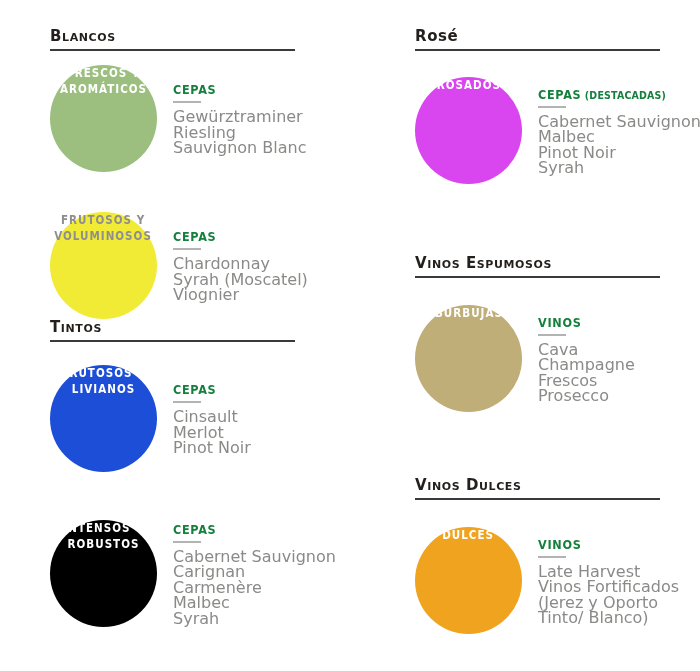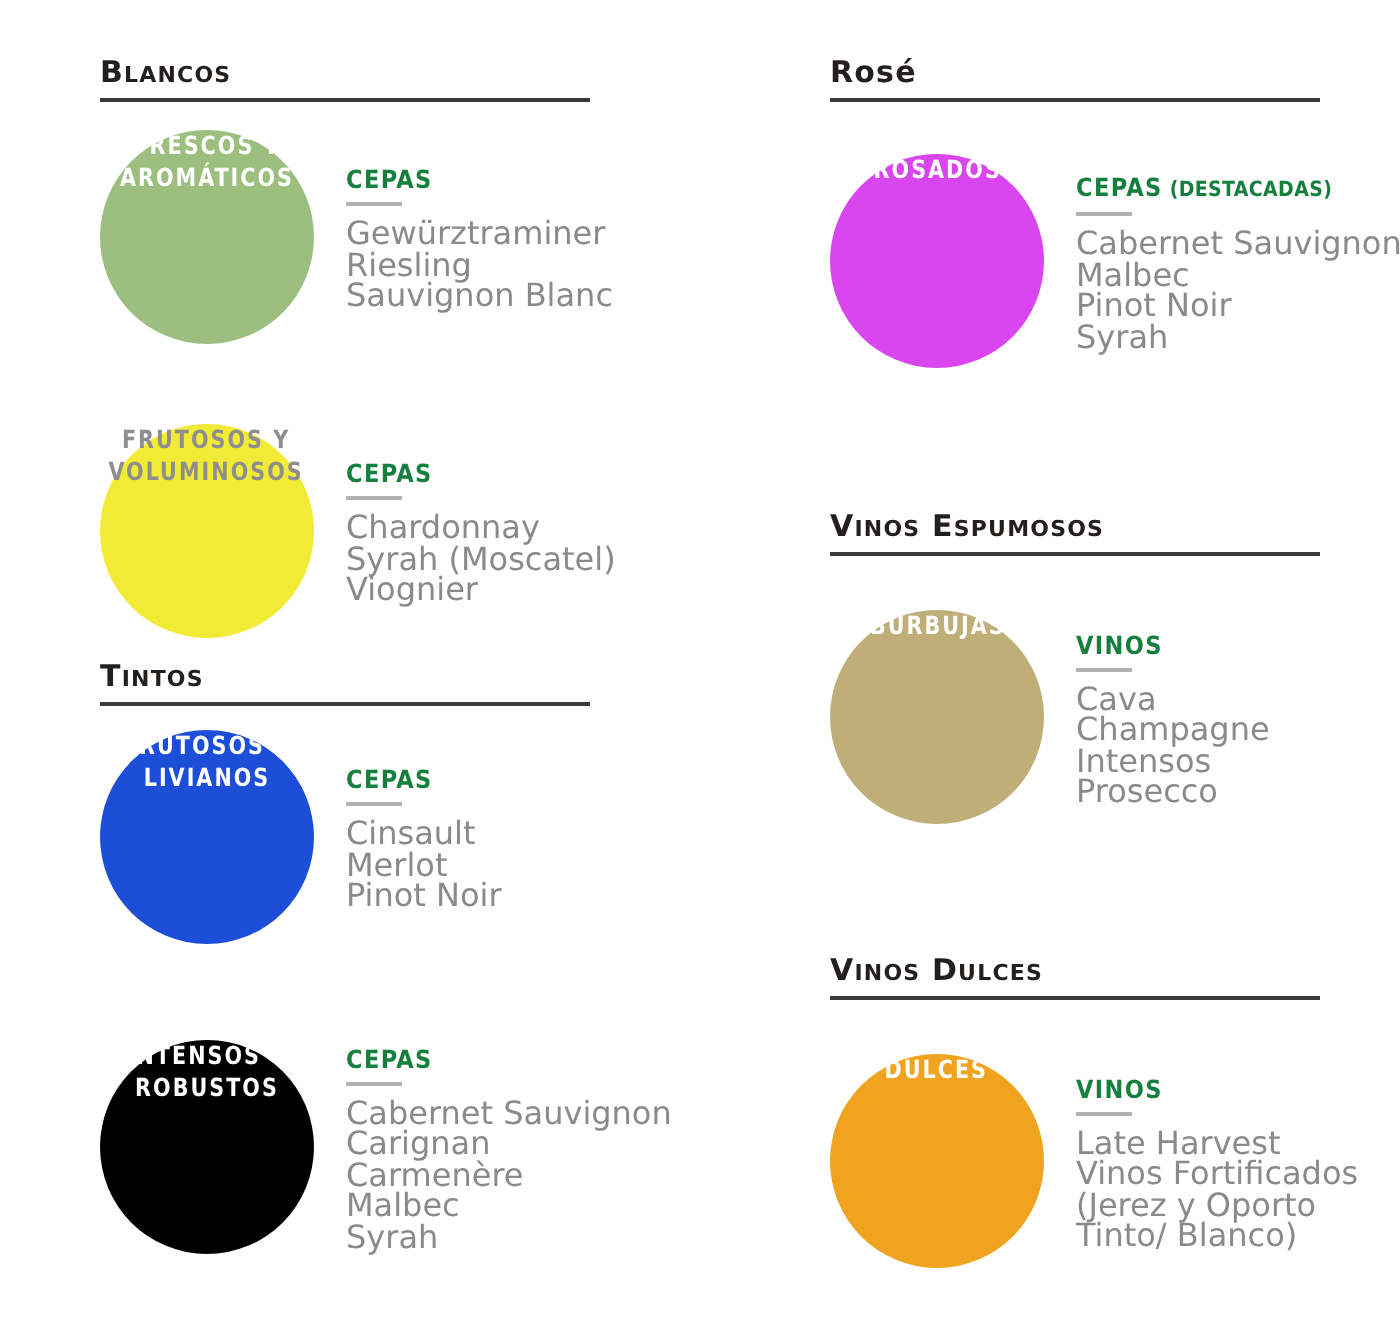--- a/index.html
+++ b/index.html
@@ -157,21 +157,21 @@
         <div class="details">
           <div class="details-label"><span>CEPAS</span></div>
           <div class="details-rule"></div>
           <ul class="details-list">
             <li>Chardonnay</li>
             <li>Syrah (Moscatel)</li>
             <li>Viognier</li>
           </ul>
         </div>
       </div>
-      <div class="section" style="top: 330px;">
+      <div class="section" style="top: 319px;">
         <div class="section-header">
           <div class="section-title">Tintos</div>
         </div>
       </div>
       <div class="group" style="top: 365px;">
         <div class="bubble" style="background: #1d4ed8;">
           <div class="bubble-label">Frutosos y Livianos</div>
         </div>
         <div class="details">
           <div class="details-label"><span>CEPAS</span></div>
@@ -229,21 +229,21 @@
       <div class="group" style="top: 305px;">
         <div class="bubble" style="background: rgb(191, 174, 119);">
           <div class="bubble-label">Burbujas</div>
         </div>
         <div class="details">
           <div class="details-label"><span>VINOS</span></div>
           <div class="details-rule"></div>
           <ul class="details-list">
             <li>Cava</li>
             <li>Champagne</li>
-            <li>Intensos</li>
+            <li>Frescos</li>
             <li>Prosecco</li>
           </ul>
         </div>
       </div>
       <div class="section" style="top: 477px;">
         <div class="section-header">
           <div class="section-title">Vinos Dulces</div>
         </div>
       </div>
       <div class="group" style="top: 527px;">

